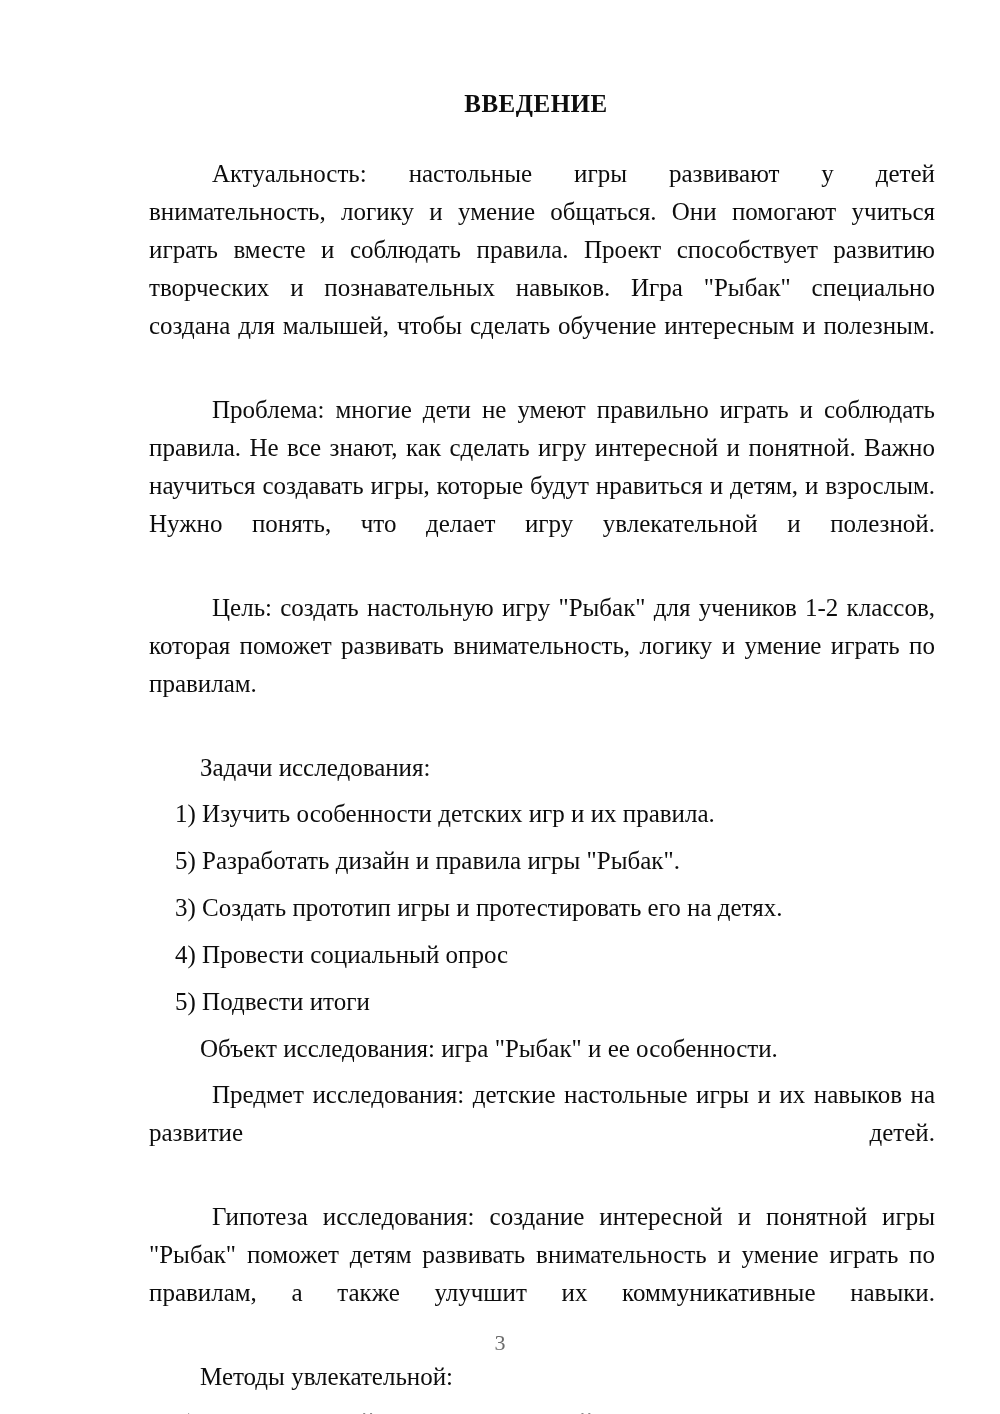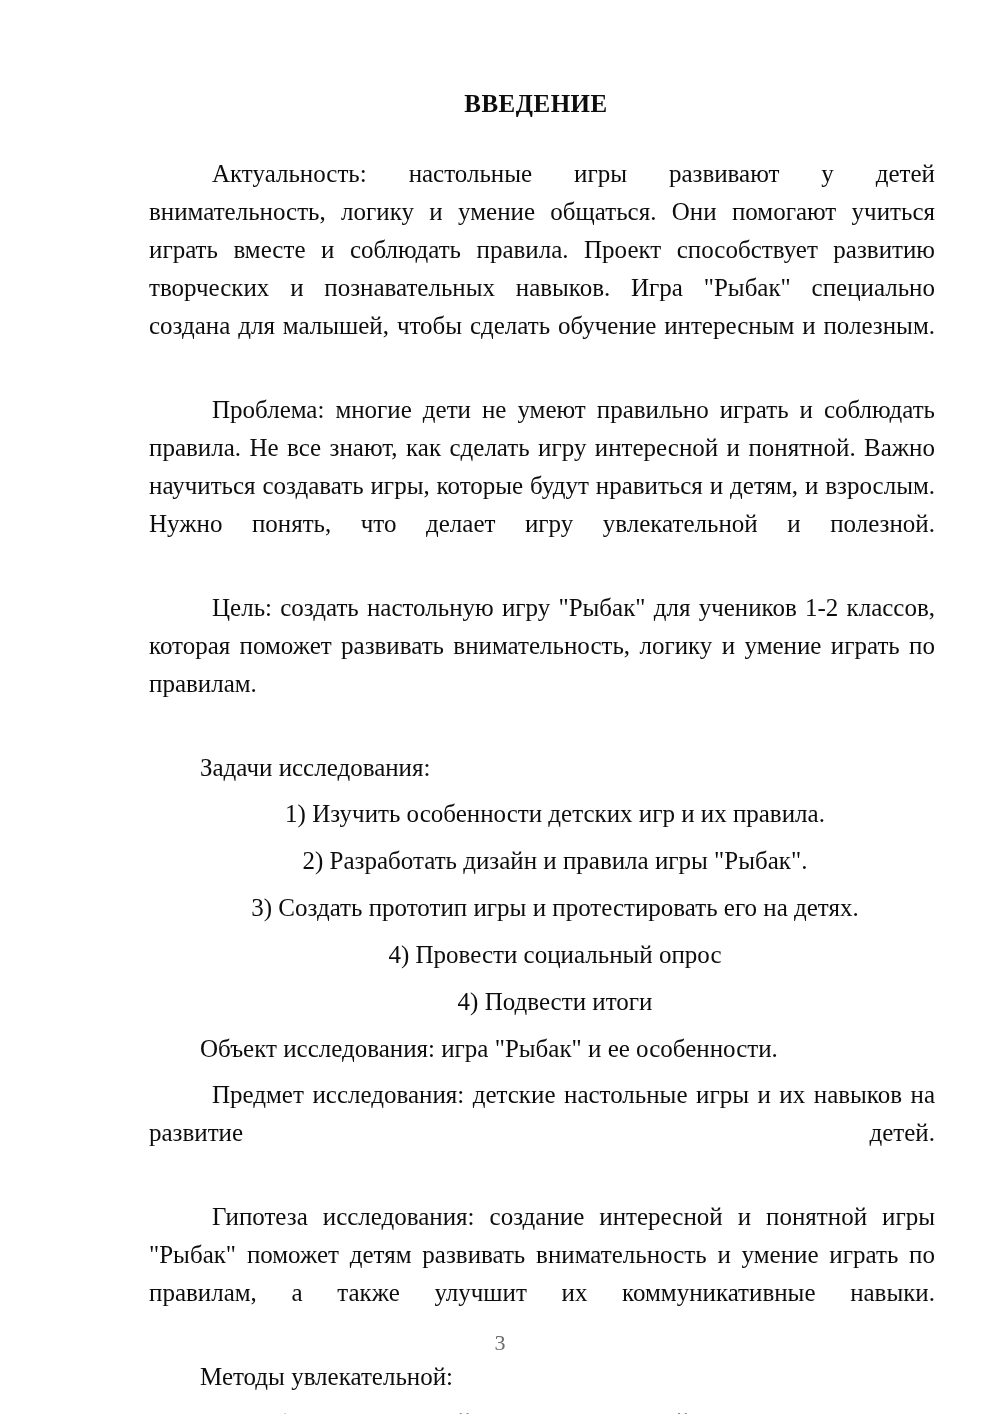--- a/index.html
+++ b/index.html
@@ -64,21 +64,21 @@
 
   .list {
     list-style: none;
     margin: 0;
     padding: 0;
   }
 
   .list-item {
     font-size: 25px;
     line-height: 38px;
-    text-align: center;
+    text-align: left;
     padding-left: 38px;
     margin: 0 0 9px 0;
   }
 
   .page-number {
     position: absolute;
     left: 0;
     right: 0;
     top: 1330px;
     text-align: center;
@@ -99,24 +99,24 @@
     <p class="para">Актуальность: настольные игры развивают у детей внимательность, логику и умение общаться. Они помогают учиться играть вместе и соблюдать правила. Проект способствует развитию творческих и познавательных навыков. Игра "Рыбак" специально создана для малышей, чтобы сделать обучение интересным и полезным.</p>
 
     <p class="para">Проблема: многие дети не умеют правильно играть и соблюдать правила. Не все знают, как сделать игру интересной и понятной. Важно научиться создавать игры, которые будут нравиться и детям, и взрослым. Нужно понять, что делает игру увлекательной и полезной.</p>
 
     <p class="para">Цель: создать настольную игру "Рыбак" для учеников 1-2 классов, которая поможет развивать внимательность, логику и умение играть по правилам.</p>
 
     <p class="para-label">Задачи исследования:</p>
 
     <ol class="list">
       <li class="list-item">1) Изучить особенности детских игр и их правила.</li>
-      <li class="list-item">2) Разработать дизайн и правила игры "Рыбак".</li>
+      <li class="list-item">5) Разработать дизайн и правила игры "Рыбак".</li>
       <li class="list-item">3) Создать прототип игры и протестировать его на детях.</li>
       <li class="list-item">4) Провести социальный опрос</li>
-      <li class="list-item">4) Подвести итоги</li>
+      <li class="list-item">5) Подвести итоги</li>
     </ol>
 
     <p class="para-label">Объект исследования: игра "Рыбак" и ее особенности.</p>
 
     <p class="para">Предмет исследования: детские настольные игры и их навыков на развитие детей.</p>
 
     <p class="para">Гипотеза исследования: создание интересной и понятной игры "Рыбак" поможет детям развивать внимательность и умение играть по правилам, а также улучшит их коммуникативные навыки.</p>
 
     <p class="para-label">Методы увлекательной:</p>
 

